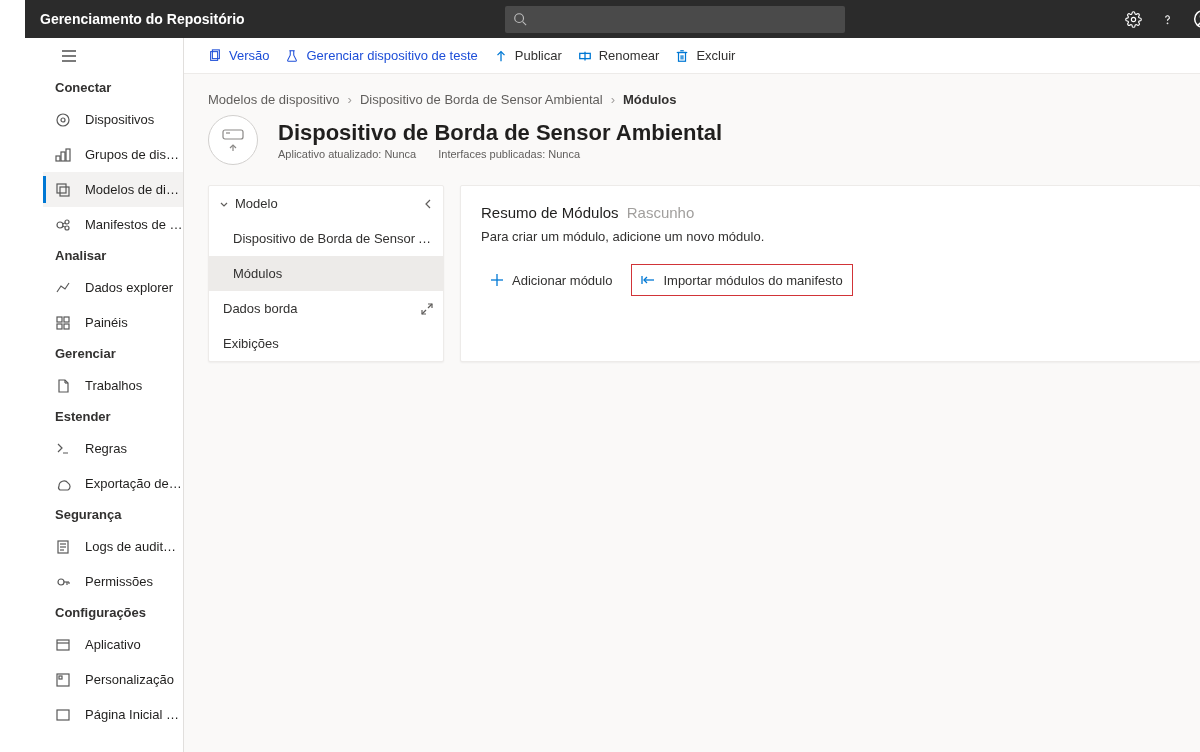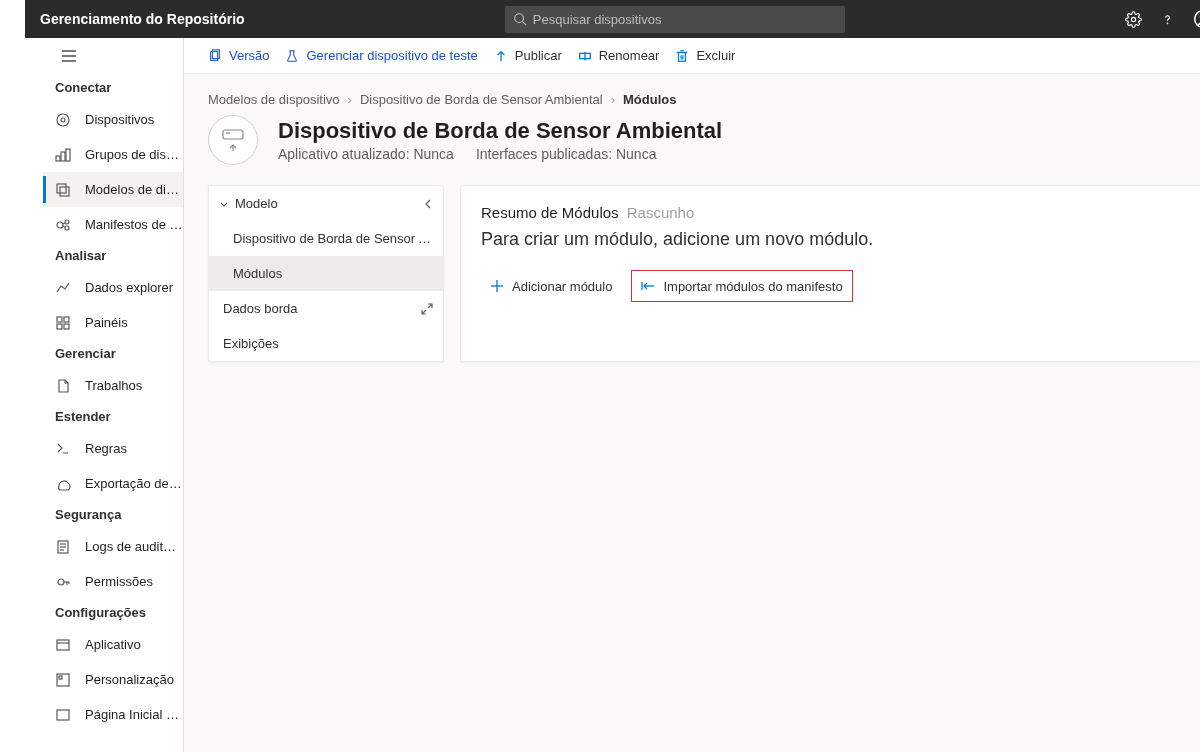--- a/index.html
+++ b/index.html
@@ -42,35 +42,35 @@
     
     .content { flex: 1; padding: 18px 24px; background: #faf9f8; overflow: auto; }
     .breadcrumb { display: flex; align-items: center; gap: 8px; font-size: 13px; color: #605e5c; margin-bottom: 8px; }
     .breadcrumb .bc-link { cursor: pointer; }
     .breadcrumb .bc-sep { color: #a19f9d; }
     .breadcrumb .bc-current { font-weight: 600; color: #323130; }
 
     .title-row { display: flex; align-items: center; gap: 20px; margin-bottom: 20px; }
     .device-icon-circle { width: 50px; height: 50px; border: 1px solid #d2d0ce; border-radius: 50%; display: flex; flex-direction: column; align-items: center; justify-content: center; gap:0px; background:#fff; }
     .title-text h1 { font-size: 22px; font-weight: 600; color: #201f1e; }
-    .meta { display: flex; gap: 22px; font-size: 14px; color: #605e5c; margin-top: 2px; }
+    .meta { display: flex; gap: 22px; font-size: 11px; color: #605e5c; margin-top: 2px; }
 
     .panels { display: flex; gap: 16px; }
 
     .model-card { width: 236px; background: #fff; border: 1px solid #edebe9; border-radius: 2px; box-shadow: 0 1px 2px rgba(0,0,0,0.05); }
     .model-header { height: 35px; display: flex; align-items: center; padding: 0 10px; gap: 6px; justify-content: space-between; }
     .model-header-left { display: flex; align-items: center; gap: 6px; }
     .model-item { height: 35px; display: flex; align-items: center; padding: 0 10px 0 24px; font-size: 13px; cursor: pointer; justify-content: space-between; }
     .model-item.selected { background: #edebe9; }
     .truncate { white-space: nowrap; overflow: hidden; text-overflow: ellipsis; }
 
     .summary-card { flex: 1; background: #fff; border: 1px solid #edebe9; border-radius: 2px; box-shadow: 0 1px 2px rgba(0,0,0,0.05); padding: 18px 20px 26px 20px; min-height: 130px; }
     .summary-title { font-size: 15px; font-weight: 400; color: #201f1e; }
     .summary-title .draft { color: #a19f9d; font-size: 15px; margin-left: 4px; }
-    .summary-hint { font-size: 18px; color: #323130; margin-top: 8px; }
+    .summary-hint { font-size: 13px; color: #323130; margin-top: 8px; }
     .summary-actions { display: flex; gap: 10px; margin-top: 20px; }
     .action-btn { display: flex; align-items: center; gap: 8px; height: 32px; padding: 0 9px; font-size: 13px; cursor: pointer; color: #323130; }
     .action-btn .plus { color: #0078d4; }
     .import-highlight { border: 1px solid #d13438; }
     svg { display: block; }
   </style>
 </head>
 <body>
 
 <div class="app">
@@ -78,21 +78,20 @@
   <div class="header">
     <div class="app-title">Gerenciamento do Repositório</div>
     <div class="header-center">
       <div class="search-wrap">
         <span>
           <svg width="14" height="14" viewBox="0 0 16 16" fill="none" stroke="#bdbdbd" stroke-width="1.3">
               <circle cx="7" cy="7" r="5"></circle>
               <line x1="11" y1="11" x2="15" y2="15"></line>
             </svg>
         </span>
-        <input type="text" placeholder="Pesquisar dispositivos" style="">
       </div>
     </div>
     <div class="header-right">
       <span class="hdr-icon">
         <svg width="17" height="17" viewBox="0 0 24 24" fill="none" stroke="white" stroke-width="1.6">
             <circle cx="12" cy="12" r="3"></circle>
             <path d="M19.4 15a1.65 1.65 0 0 0 .33 1.82l.06.06a2 2 0 1 1-2.83 2.83l-.06-.06a1.65 1.65 0 0 0-1.82-.33 1.65 1.65 0 0 0-1 1.51V21a2 2 0 1 1-4 0v-.09a1.65 1.65 0 0 0-1-1.51 1.65 1.65 0 0 0-1.82.33l-.06.06a2 2 0 1 1-2.83-2.83l.06-.06a1.65 1.65 0 0 0 .33-1.82 1.65 1.65 0 0 0-1.51-1H3a2 2 0 1 1 0-4h.09a1.65 1.65 0 0 0 1.51-1 1.65 1.65 0 0 0-.33-1.82l-.06-.06a2 2 0 1 1 2.83-2.83l.06.06c.5.5 1.24.64 1.82.33.58-.24 1-.81 1-1.51V3a2 2 0 1 1 4 0v.09c0 .7.42 1.27 1 1.51.58.31 1.32.17 1.82-.33l.06-.06a2 2 0 1 1 2.83 2.83l-.06.06c-.5.5-.64 1.24-.33 1.82.24.58.81 1 1.51 1H21a2 2 0 1 1 0 4h-.09c-.7 0-1.27.42-1.51 1z"></path>
           </svg>
       </span>
       <span class="hdr-icon">

